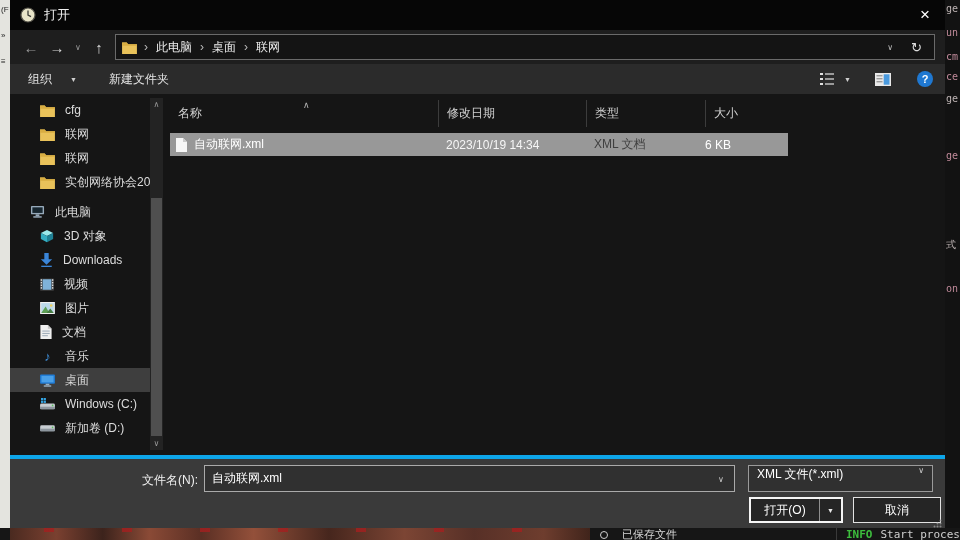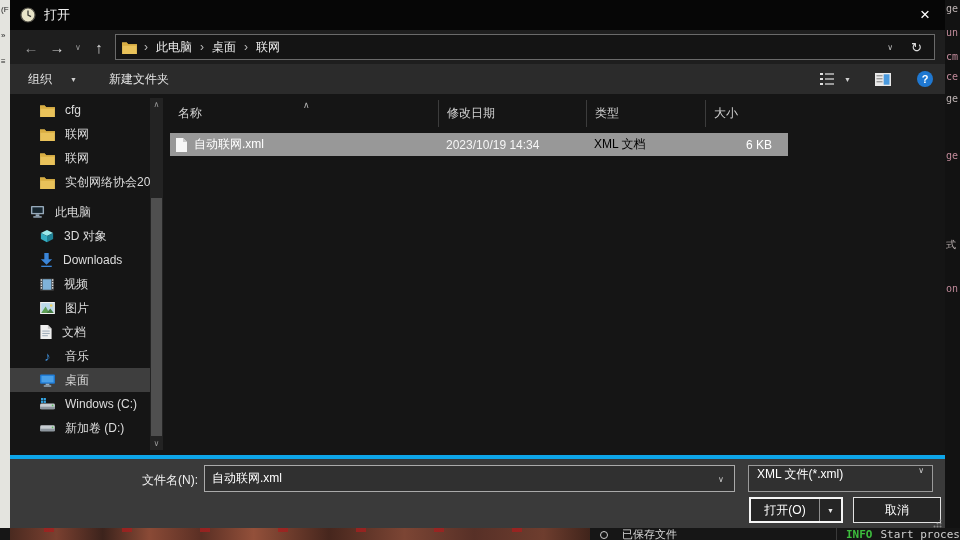--- a/index.html
+++ b/index.html
@@ -77,22 +77,22 @@
   .filelist { position:absolute; left:160px; top:6px; width:618px; }
   .lheader { position:relative; display:flex; height:27px; font-size:12px; color:#d2d2d2; }
   .lheader .hcell { display:flex; align-items:center; padding-left:8px; }
   .hc-name { width:268px;text-align:center; } .hc-date { width:148px; border-left:1px solid #3c3c3c; }
   .hc-type { width:119px; border-left:1px solid #3c3c3c; } .hc-size { width:75px; border-left:1px solid #3c3c3c; }
   .sort-caret { position:absolute; left:133px; top:0px; font-size:9px; color:#b5b5b5; }
   .lrow { position:relative; top:6px; display:flex; height:23px; background:#989898; color:#ffffff;
     font-size:12px; align-items:center; }
   .lc-name { width:268px; display:flex; align-items:center; gap:7px; padding-left:6px; }
   .lc-date { width:148px; padding-left:8px; color:#f6f6f6; }
-  .lc-type { width:119px; padding-left:8px; color:#000000; }
-  .lc-size { width:75px; text-align:right; padding-right:8px; }
+  .lc-type { width:119px; padding-left:8px; color:#404040; }
+  .lc-size { width:75px; padding-right:8px; }
 
   
   .footerbar { position:absolute; left:0; top:455px; width:100%; height:73px; background:#3a3a3a;
     border-top:4px solid #0ea5e9; font-size:12px; }
   .fn-label { position:absolute; left:126px; top:13px; width:62px; text-align:right; color:#f0f0f0; }
   .fn-input { position:absolute; left:194px; top:6px; width:531px; height:27px; background:#303030;
     border:1px solid #aaaaaa; color:#ffffff; font-size:12px; padding:0 22px 0 7px;
     font-family:"Liberation Sans","DejaVu Sans",sans-serif; }
   .fn-input-chev { position:absolute; left:708px; top:16px; font-size:8px; color:#cccccc; }
   .ft-select { position:absolute; left:738px; top:6px; width:185px; height:27px; background:#303030;

